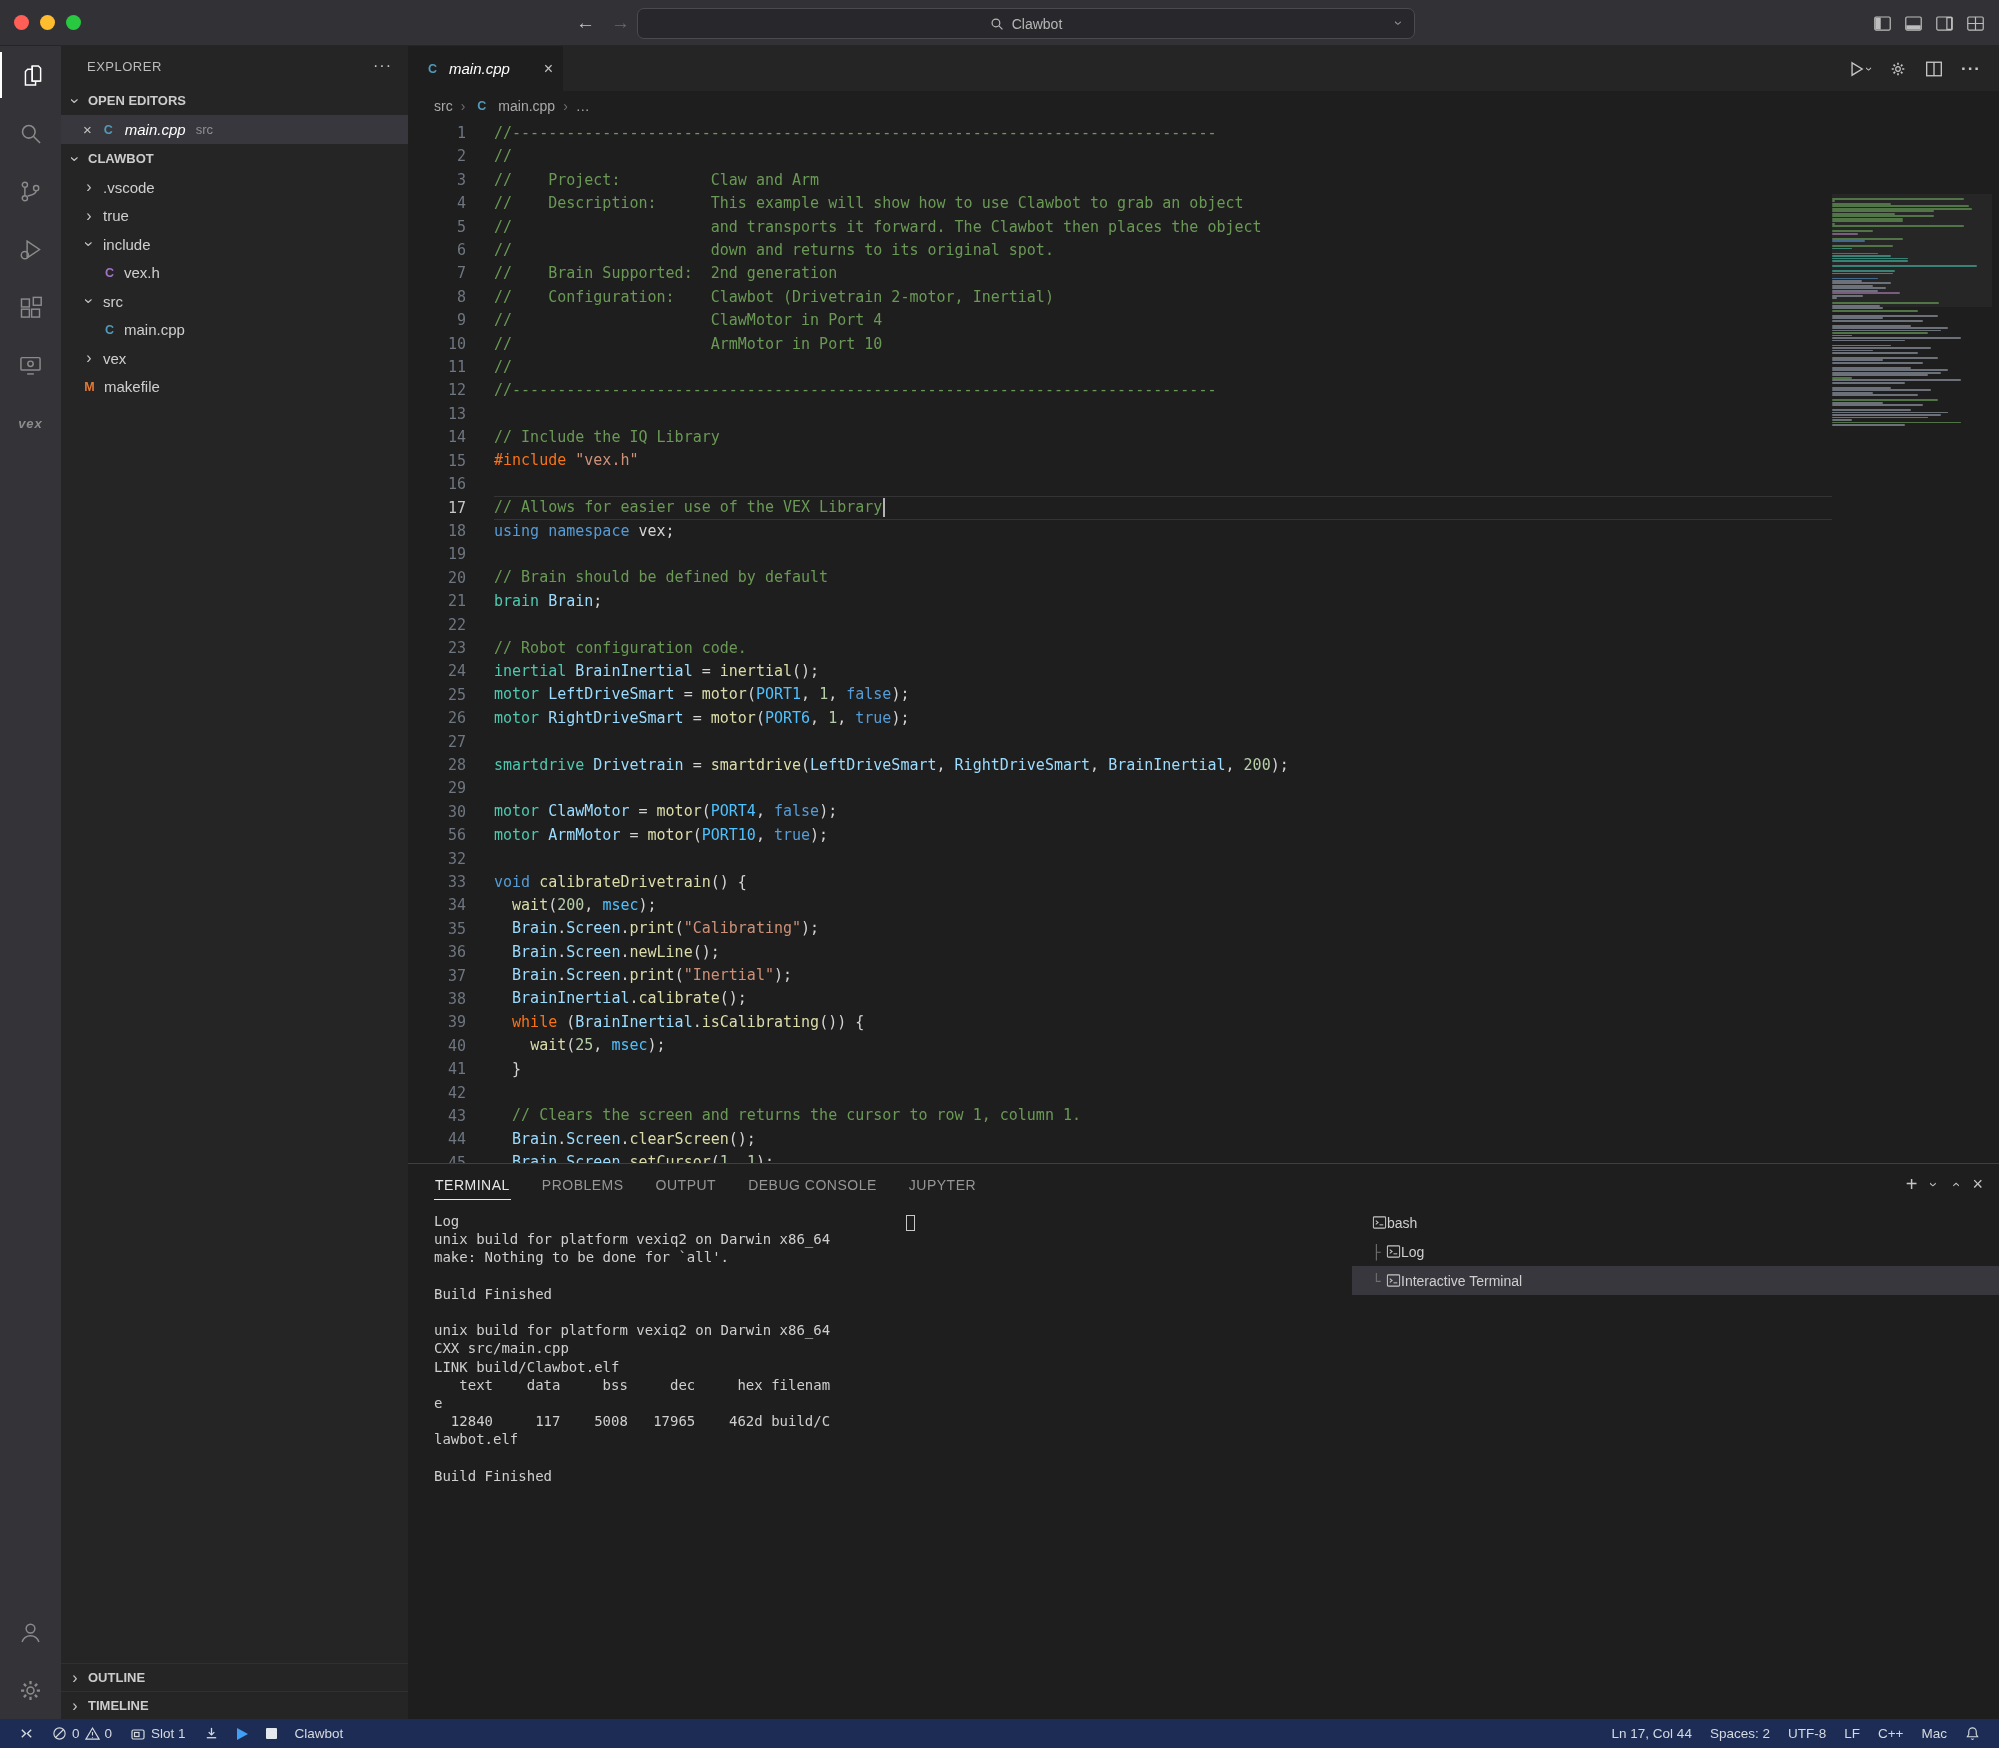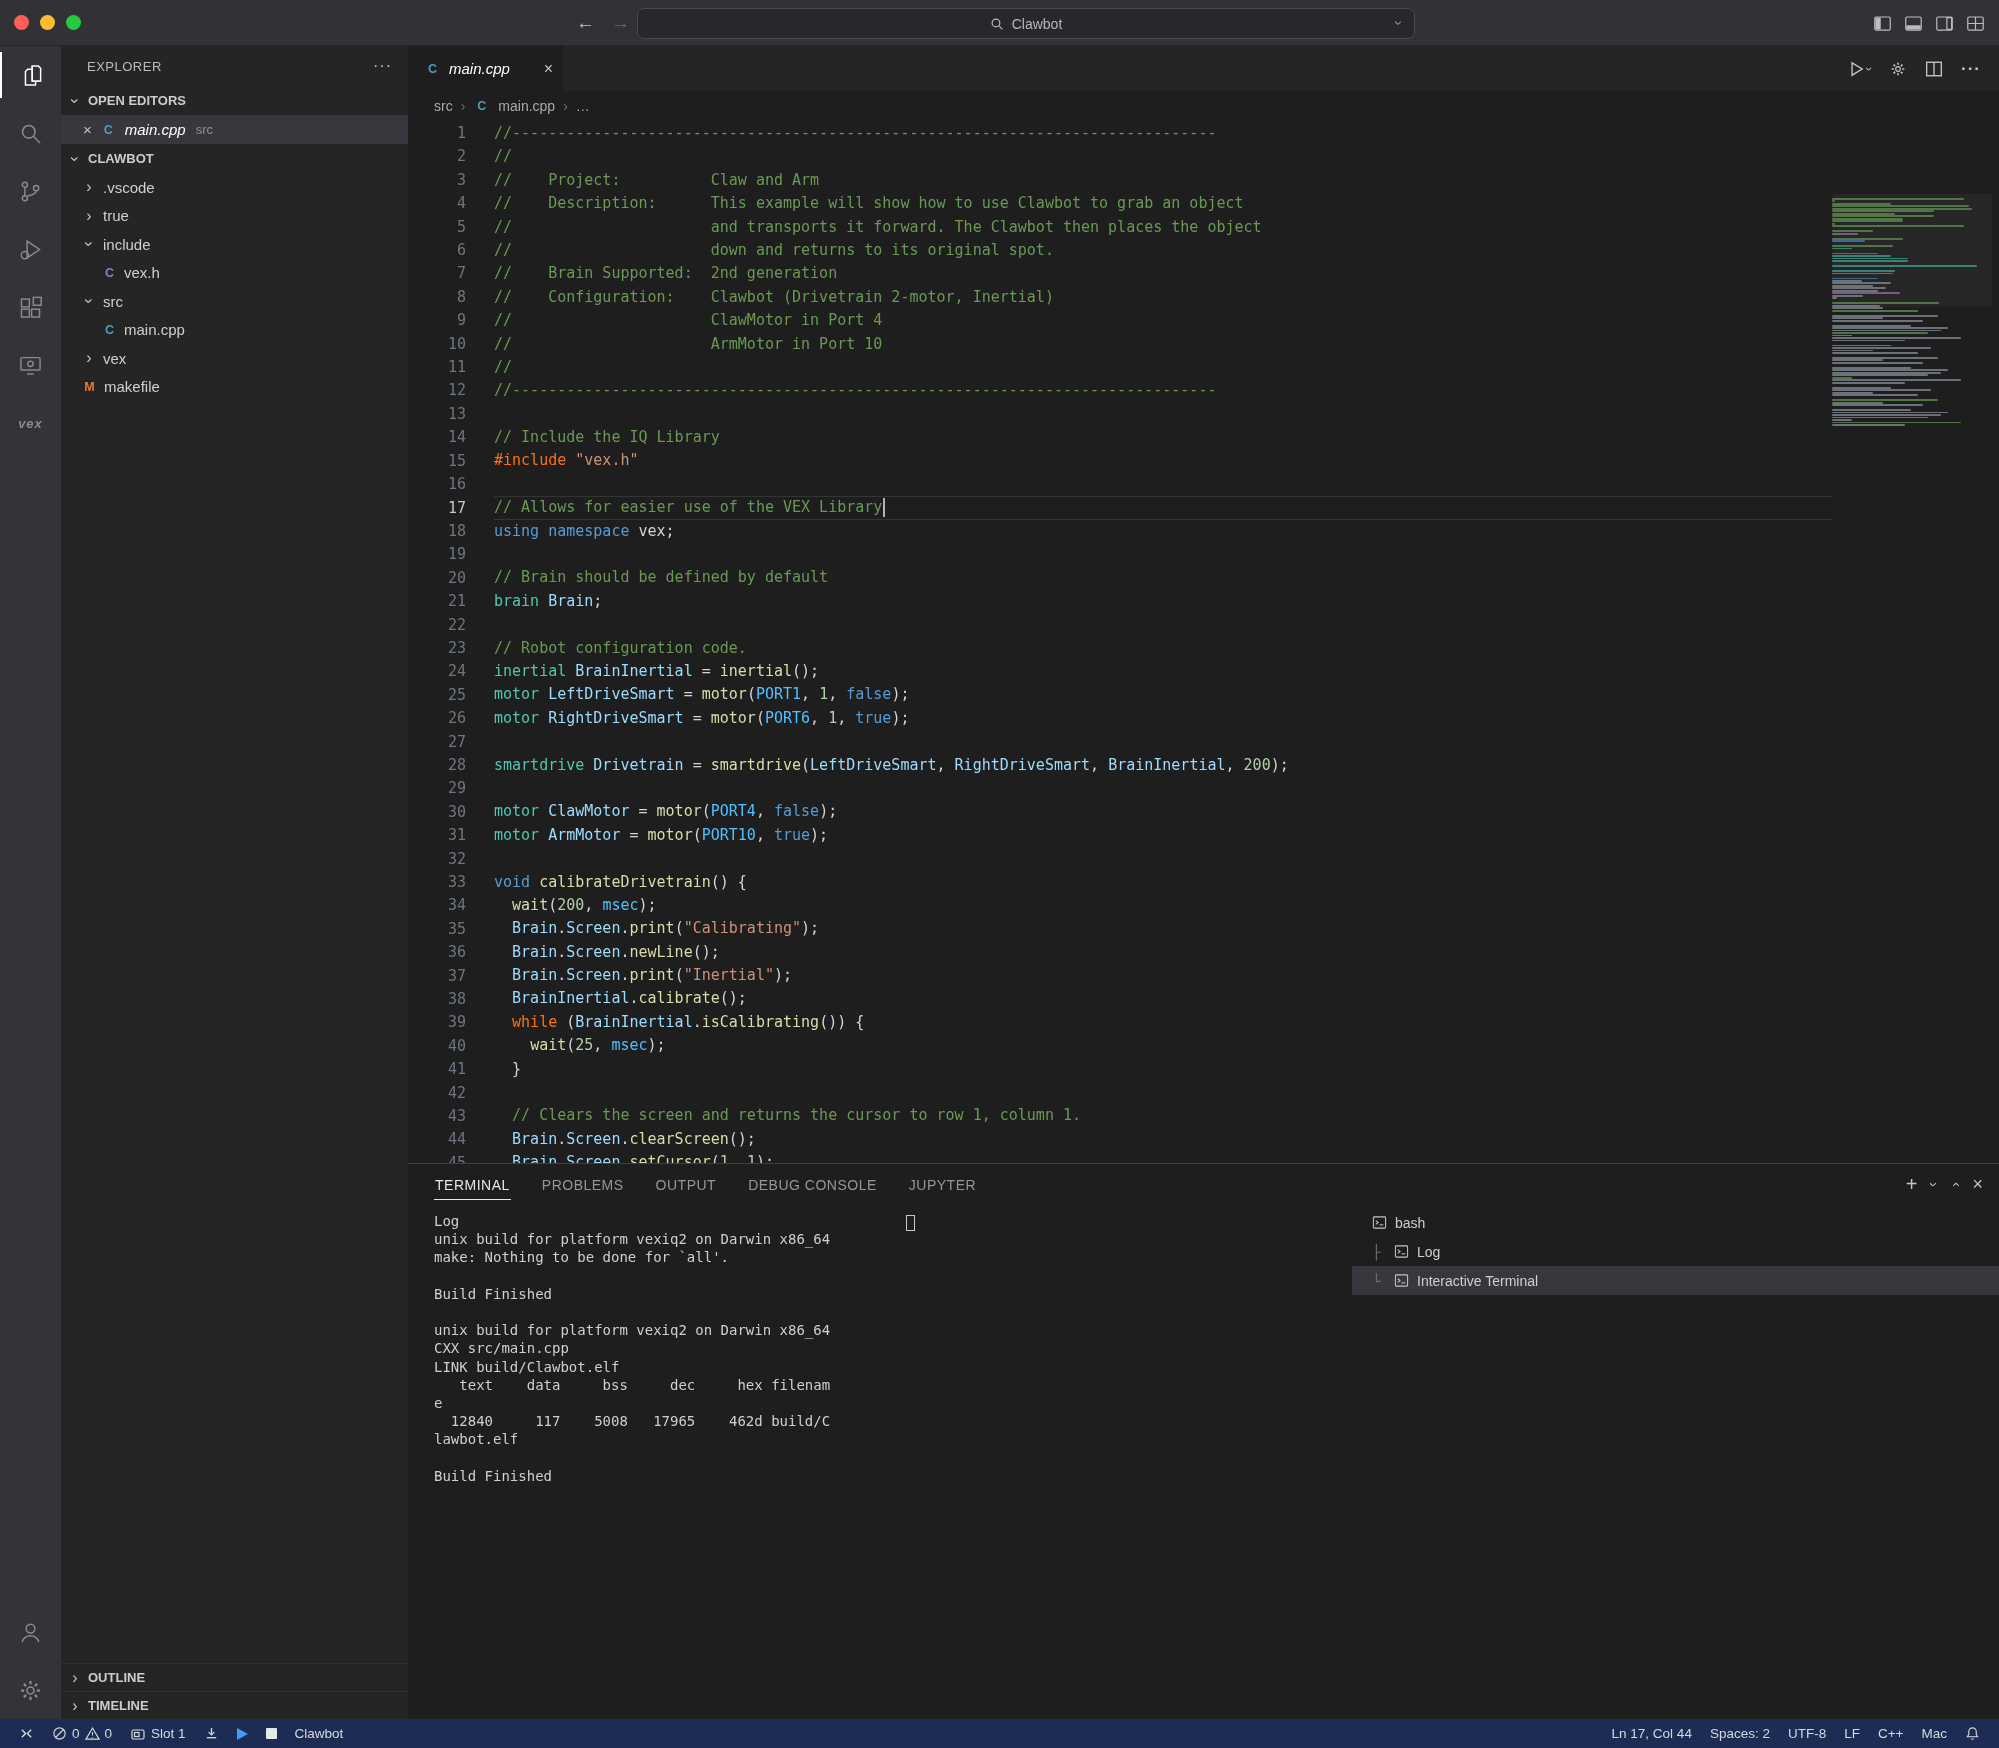--- a/index.html
+++ b/index.html
@@ -76,21 +76,21 @@
   .panel-tabs{height:42px;display:flex;align-items:center;gap:30px;padding-left:26px;font-size:14px;letter-spacing:.5px;color:#969696}
   .panel-tab{cursor:pointer;position:relative;padding:12px 1px}
   .panel-tab.active{color:#e7e7e7}
   .panel-tab.active::after{content:"";position:absolute;left:0;right:0;bottom:5px;height:1px;background:#e7e7e7}
   .panel-actions{position:absolute;right:16px;top:9px;display:flex;align-items:center;gap:15px;color:#c5c5c5;font-size:15px}
   .pa-plus{font-size:20px;font-weight:normal}
   .pa-close{font-size:18px}
   .term-pre{position:absolute;left:26px;top:48px;width:444px;font-family:"DejaVu Sans Mono",monospace;font-size:14px;line-height:18.2px;color:#cfcfcf;white-space:pre}
   .term-cursor{position:absolute;left:498px;top:51px;width:9px;height:16px;border:1px solid #c8c8c8}
   .terminal-list{position:absolute;left:944px;right:0;top:44px;font-size:14px;color:#cfcfcf}
-  .term-row{height:29px;display:flex;align-items:center;padding-left:20px;gap:8px;cursor:pointer}
+  .term-row{height:29px;display:flex;align-items:center;padding-left:20px;cursor:pointer}
   .term-row.selected{background:#37373d}
   .t-branch{width:14px;margin-right:0;color:#6f6f6f;font-family:"DejaVu Sans Mono",monospace;font-size:14px}
   .term-icon{display:flex;align-items:center}
 
   
   .statusbar{position:absolute;left:0;right:0;bottom:0;height:29px;background:#1c2c54;display:flex;align-items:center;color:#d5d9e0;font-size:13.5px;padding:0 10px}
   .sb-item{display:flex;align-items:center;gap:5px;padding:0 9px;height:100%;cursor:pointer}
   .sb-right{margin-left:auto;display:flex;align-items:center}
   .play-tri{width:0;height:0;border-left:11px solid #3fa0f5;border-top:6.5px solid transparent;border-bottom:6.5px solid transparent}
   .stop-sq{width:11px;height:11px;background:#e4e8ef;border-radius:1px}
@@ -325,21 +325,21 @@
         <div class="ln">21</div>
         <div class="ln">22</div>
         <div class="ln">23</div>
         <div class="ln">24</div>
         <div class="ln">25</div>
         <div class="ln">26</div>
         <div class="ln">27</div>
         <div class="ln">28</div>
         <div class="ln">29</div>
         <div class="ln">30</div>
-        <div class="ln">31</div>
+        <div class="ln">56</div>
         <div class="ln">32</div>
         <div class="ln">33</div>
         <div class="ln">34</div>
         <div class="ln">35</div>
         <div class="ln">36</div>
         <div class="ln">37</div>
         <div class="ln">38</div>
         <div class="ln">39</div>
         <div class="ln">40</div>
         <div class="ln">41</div>

